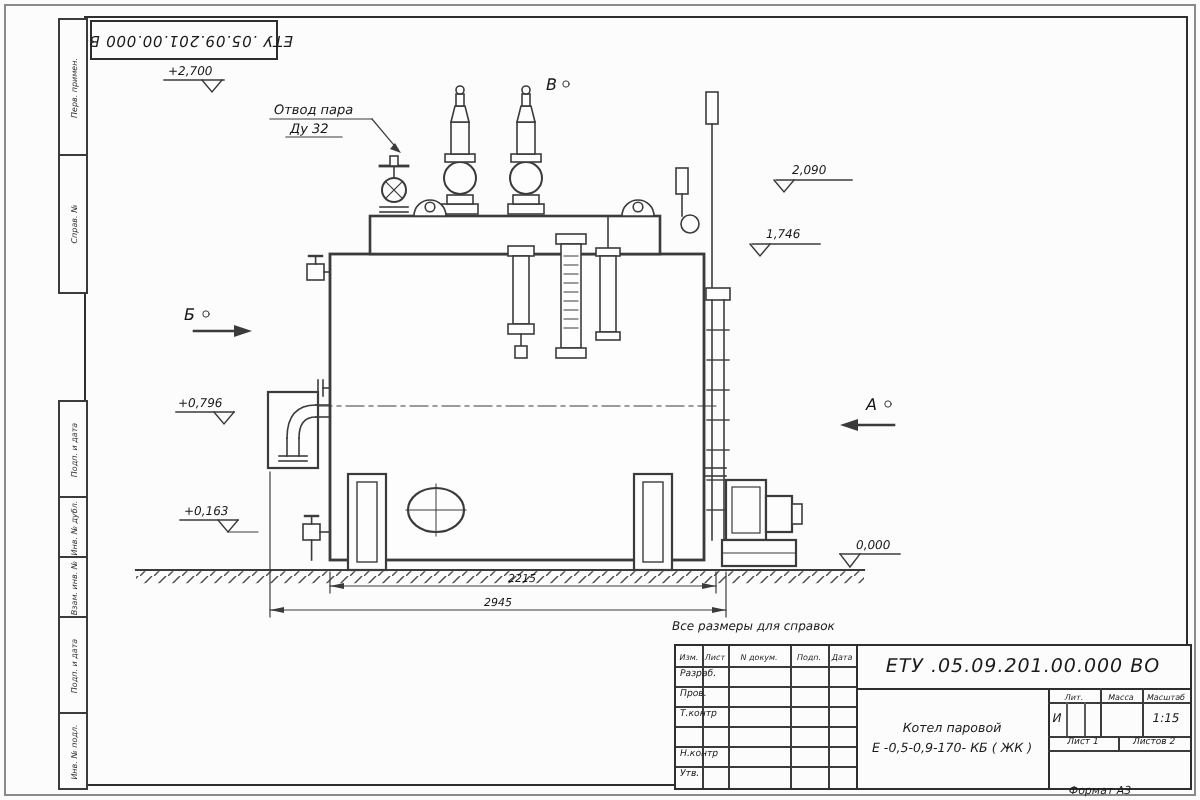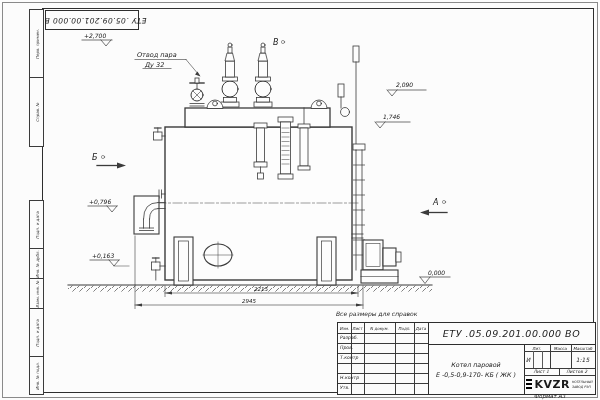--- a/index.html
+++ b/index.html
@@ -349,24 +349,16 @@
 
     <span class="th" style="left:186px;width:26px;top:22.5px">Лит.</span>
     <span class="th" style="left:212px;width:21px;top:22.5px">Масса</span>
     <span class="th" style="left:233px;width:24px;top:22.5px">Масштаб</span>
     <span class="val" style="left:186px;width:9px;top:33px">И</span>
     <span class="val" style="left:233px;width:24px;top:33px">1:15</span>
 
     <span class="srow" style="left:186px;width:35px;top:46px"><span>Лист</span>&nbsp;<span>1</span></span>
     <span class="srow" style="left:221px;width:36px;top:46px"><span>Листов</span>&nbsp;<span>2</span></span>
 
-    <div class="logo">
-      <span class="bars"></span>
-      <span class="logoname">KVZR</span>
-      <span class="company">
-        <span>КОТЕЛЬНЫЙ</span>
-        <span>ЗАВОД РЭП</span>
-      </span>
-    </div>
   </div>
 
   <div class="format-note">Формат А3</div>
 </div>
 
 </body></html>

